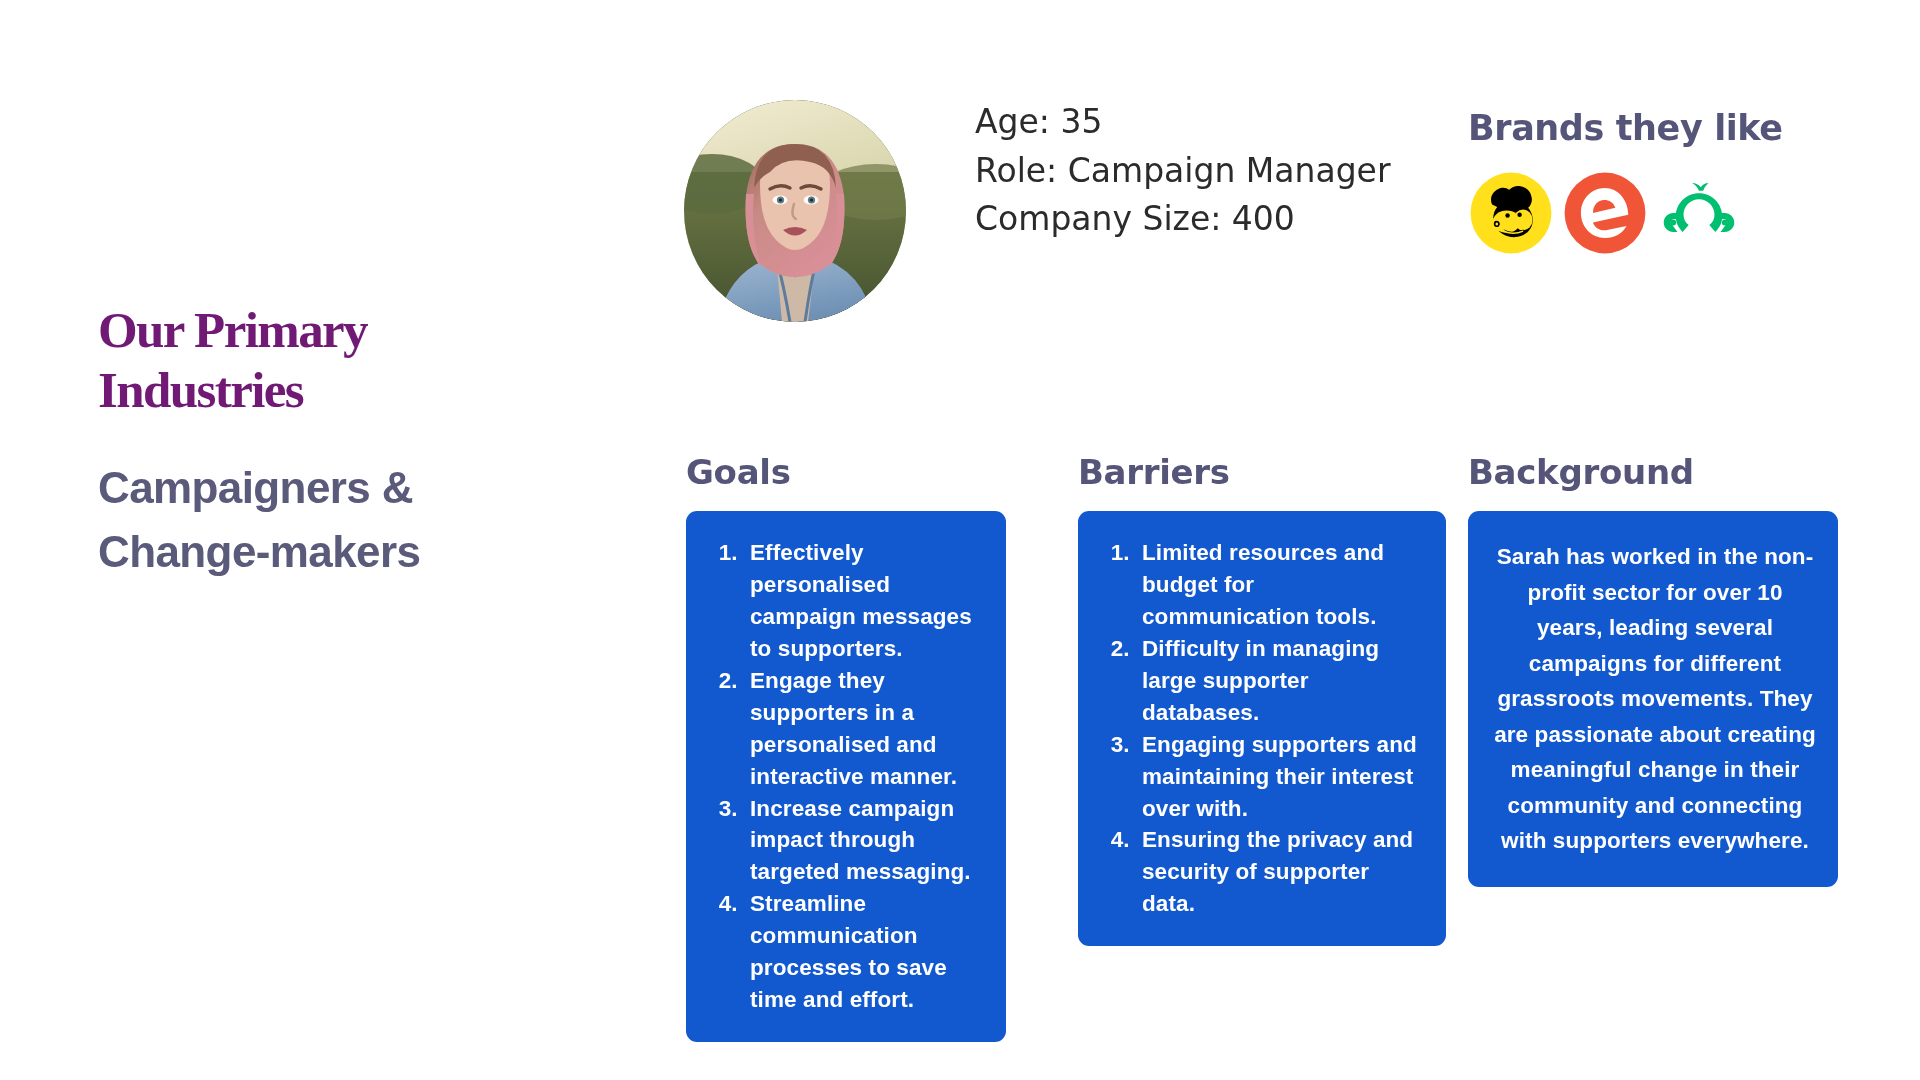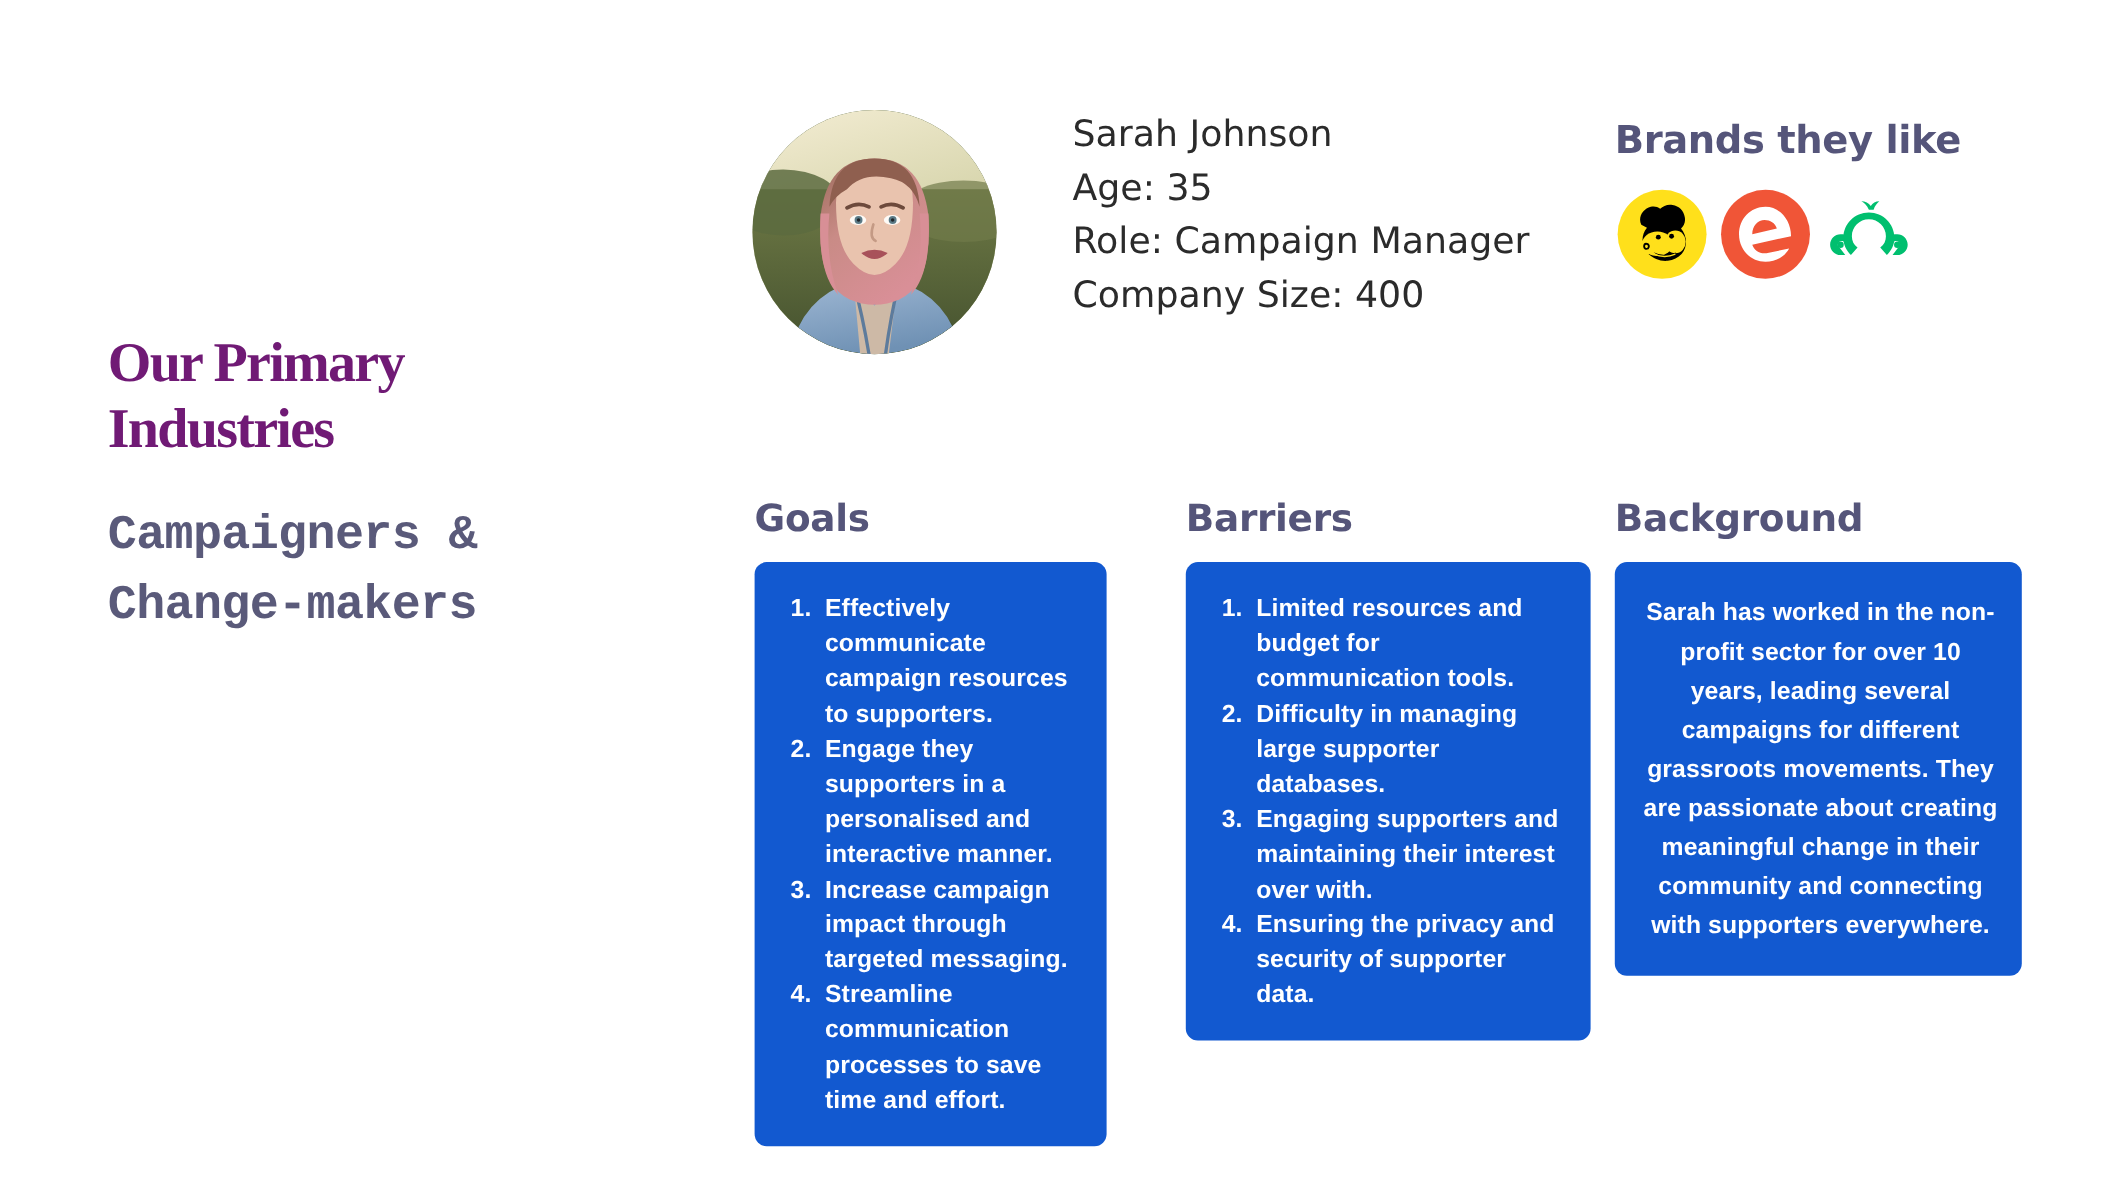--- a/index.html
+++ b/index.html
@@ -26,21 +26,21 @@
   .page-title {
     font-family: Liberation Serif, serif;
     font-size: 51px;
     font-weight: 700;
     line-height: 1.18;
     letter-spacing: -1.6px;
     color: #701a75;
     margin: 0;
   }
   .page-subtitle {
-    font-family: Liberation Mono, monospace;
+    font-family: Liberation Sans, sans-serif;
     font-size: 44px;
     font-weight: 700;
     line-height: 1.45;
     letter-spacing: -0.6px;
     color: #5a5a7a;
     margin: 36px 0 0 0;
   }
 
   
   .avatar {
@@ -204,21 +204,20 @@
       <circle cx="127.5" cy="100" r="1.6" fill="#20262a"></circle>
 
       <path d="M110 104 q-4 12 2 15" stroke="#c49a85" stroke-width="2.4" fill="none" stroke-linecap="round"></path>
 
       <path d="M99 130 q12 -6 24 0 q-12 11 -24 0 z" fill="#a8515a"></path>
     </g>
   </svg>
 </div>
 
 <div class="persona-details">
-  <div>Sarah Johnson</div>
   <div>Age: 35</div>
   <div>Role: Campaign Manager</div>
   <div>Company Size: 400</div>
 </div>
 
 <div class="brands">
   <div class="brands-title">Brands they like</div>
   <div class="brand-logos">
 
     <svg class="brand-logo" viewBox="0 0 100 100" xmlns="http://www.w3.org/2000/svg">
@@ -257,21 +256,21 @@
       </g>
     </svg>
 
   </div>
 </div>
 
 <div class="section section-goals">
   <div class="section-heading">Goals</div>
   <div class="card">
     <ol class="card-list">
-      <li>Effectively communicate campaign resources to supporters.</li>
+      <li>Effectively personalised campaign messages to supporters.</li>
       <li>Engage they supporters in a personalised and interactive manner.</li>
       <li>Increase campaign impact through targeted messaging.</li>
       <li>Streamline communication processes to save time and effort.</li>
     </ol>
   </div>
 </div>
 
 <div class="section section-barriers">
   <div class="section-heading">Barriers</div>
   <div class="card">

